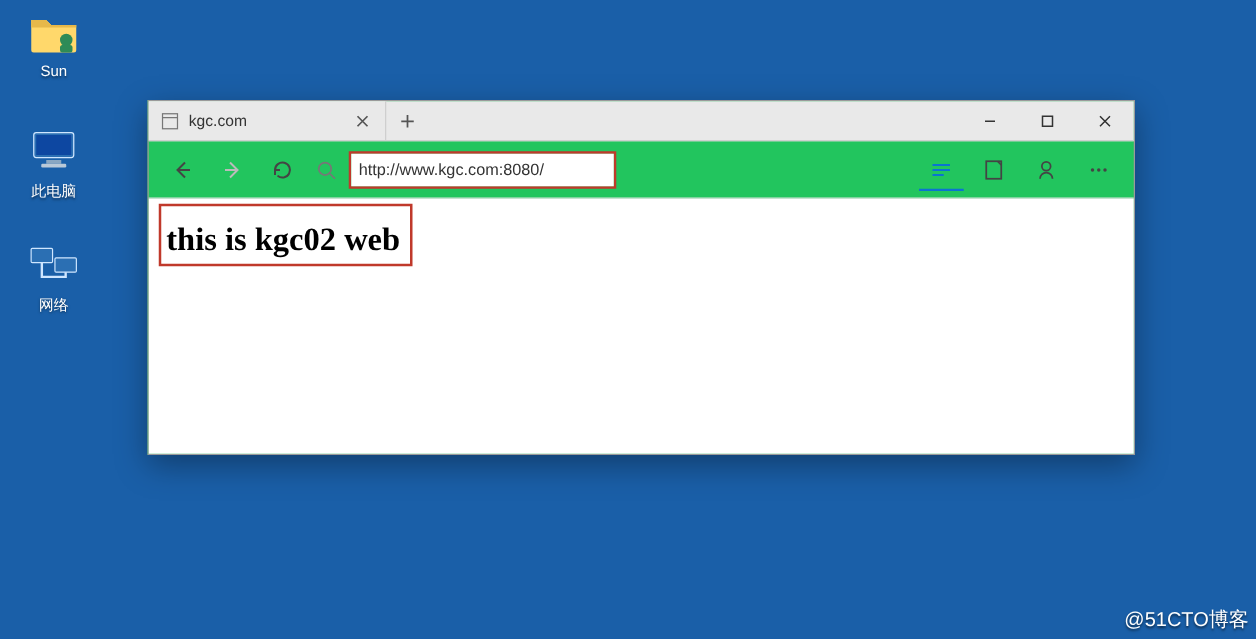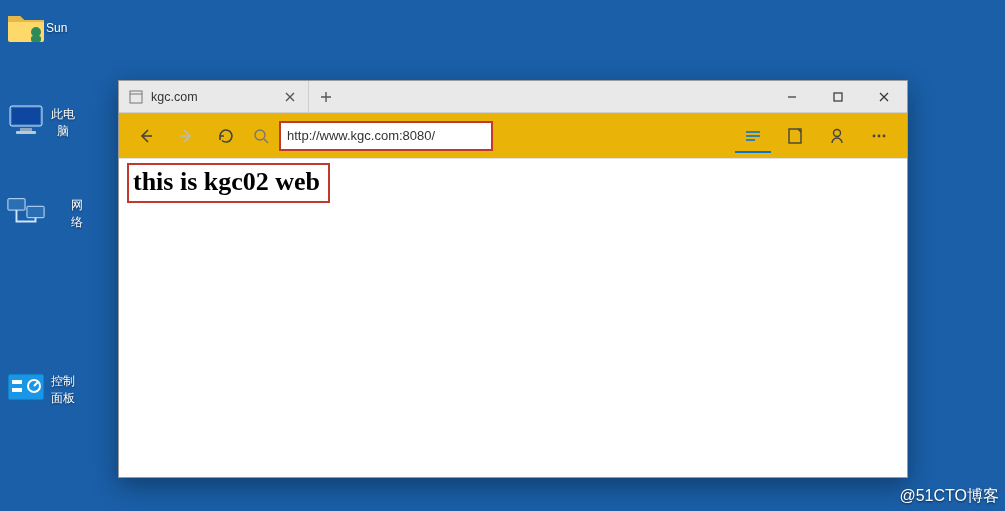--- a/index.html
+++ b/index.html
@@ -9,21 +9,21 @@
     background: #1a5fa8;
     position: relative;
   }
 
   
   .desktop { position: absolute; inset: 0; }
   .dicon {
     position: absolute;
     width: 74px;
     display: flex;
-    flex-direction: row;
+    flex-direction: column;
     align-items: center;
     color: #fff;
     font-size: 12px;
     text-align: center;
     cursor: default;
   }
   .dicon .glyph {
     width: 40px; height: 40px;
     display: flex; align-items: center; justify-content: center;
     margin-bottom: 4px;
@@ -33,22 +33,22 @@
   .folder-svg { width: 40px; height: 36px; }
   .pc-svg { width: 40px; height: 34px; }
   .net-svg { width: 42px; height: 36px; }
   .bin-svg { width: 34px; height: 38px; }
   .cp-svg { width: 40px; height: 32px; }
 
   
   .browser {
     position: absolute;
     left: 118px; top: 80px;
-    width: 790px; height: 398px;
-    background: #eab308;
+    width: 790px; height: 284px;
+    background: #22c55e;
     border: 1px solid #9a9a9a;
     box-shadow: 0 8px 24px rgba(0,0,0,.35);
     display: flex;
     flex-direction: column;
   }
 
   
   .tabstrip {
     height: 32px;
     background: #e9e9e9;
@@ -133,21 +133,21 @@
   
   .page {
     flex:1;
     background:#fff;
     position:relative;
     padding: 4px 8px;
   }
   .content-box {
     border: 2px solid #c0392b;
     display:inline-block;
-    padding: 2px 8px 4px 4px;
+    padding: 12px 8px 4px 4px;
   }
   .content-text {
     font-family: "Times New Roman", Times, serif;
     font-weight: 700;
     font-size: 26px;
     color:#000;
   }
 
   .watermark {
     position:absolute;
@@ -181,44 +181,32 @@
       <svg class="pc-svg" viewBox="0 0 40 34">
         <rect x="4" y="2" width="32" height="20" rx="2" fill="#2b6fb3" stroke="#cfe6ff"></rect>
         <rect x="6" y="4" width="28" height="16" fill="#0d47a1"></rect>
         <rect x="14" y="24" width="12" height="3" fill="#8aa7c2"></rect>
         <rect x="10" y="27" width="20" height="3" rx="1" fill="#b9c9d8"></rect>
       </svg>
     </span>
     <span class="dicon-label">此电脑</span>
   </div>
 
-  <div class="dicon" style="left:6px; top:192px;gap:25px;">
+  <div class="dicon" style="left:6px; top:192px;">
     <span class="glyph">
       <svg class="net-svg" viewBox="0 0 42 36">
         <rect x="2" y="4" width="18" height="12" rx="1" fill="#2b6fb3" stroke="#cfe6ff"></rect>
         <rect x="22" y="12" width="18" height="12" rx="1" fill="#2b6fb3" stroke="#cfe6ff"></rect>
         <path d="M11 16 L11 28 L31 28 L31 24" stroke="#cfe6ff" stroke-width="2" fill="none"></path>
       </svg>
     </span>
     <span class="dicon-label">网络</span>
   </div>
 
 
-  <div class="dicon" style="left:6px; top:368px;">
-    <span class="glyph">
-      <svg class="cp-svg" viewBox="0 0 40 32">
-        <rect x="2" y="2" width="36" height="26" rx="2" fill="#1996e6" stroke="#0d6bb0"></rect>
-        <rect x="6" y="8" width="10" height="4" fill="#fff"></rect>
-        <rect x="6" y="16" width="10" height="4" fill="#fff"></rect>
-        <circle cx="28" cy="14" r="6" fill="none" stroke="#fff" stroke-width="2"></circle>
-        <line x1="28" y1="14" x2="32" y2="10" stroke="#fff" stroke-width="2"></line>
-      </svg>
-    </span>
-    <span class="dicon-label">控制面板</span>
-  </div>
 
   <div class="browser">
 
     <div class="tabstrip">
       <div class="tab">
         <span class="tabicon">
           <svg viewBox="0 0 14 14" width="14" height="14">
             <rect x="1" y="1" width="12" height="12" fill="none" stroke="#777"></rect>
             <line x1="1" y1="4" x2="13" y2="4" stroke="#777"></line>
           </svg>

